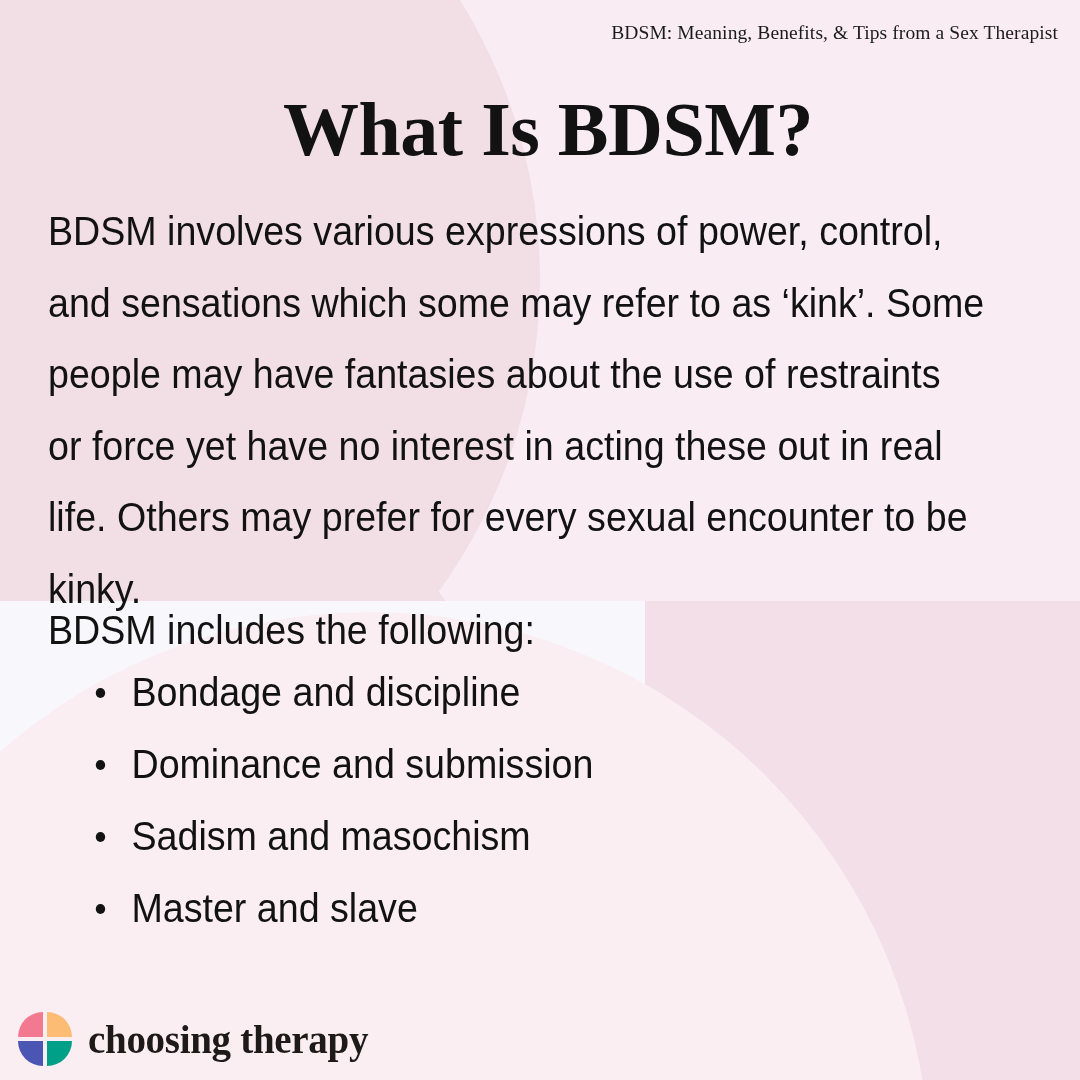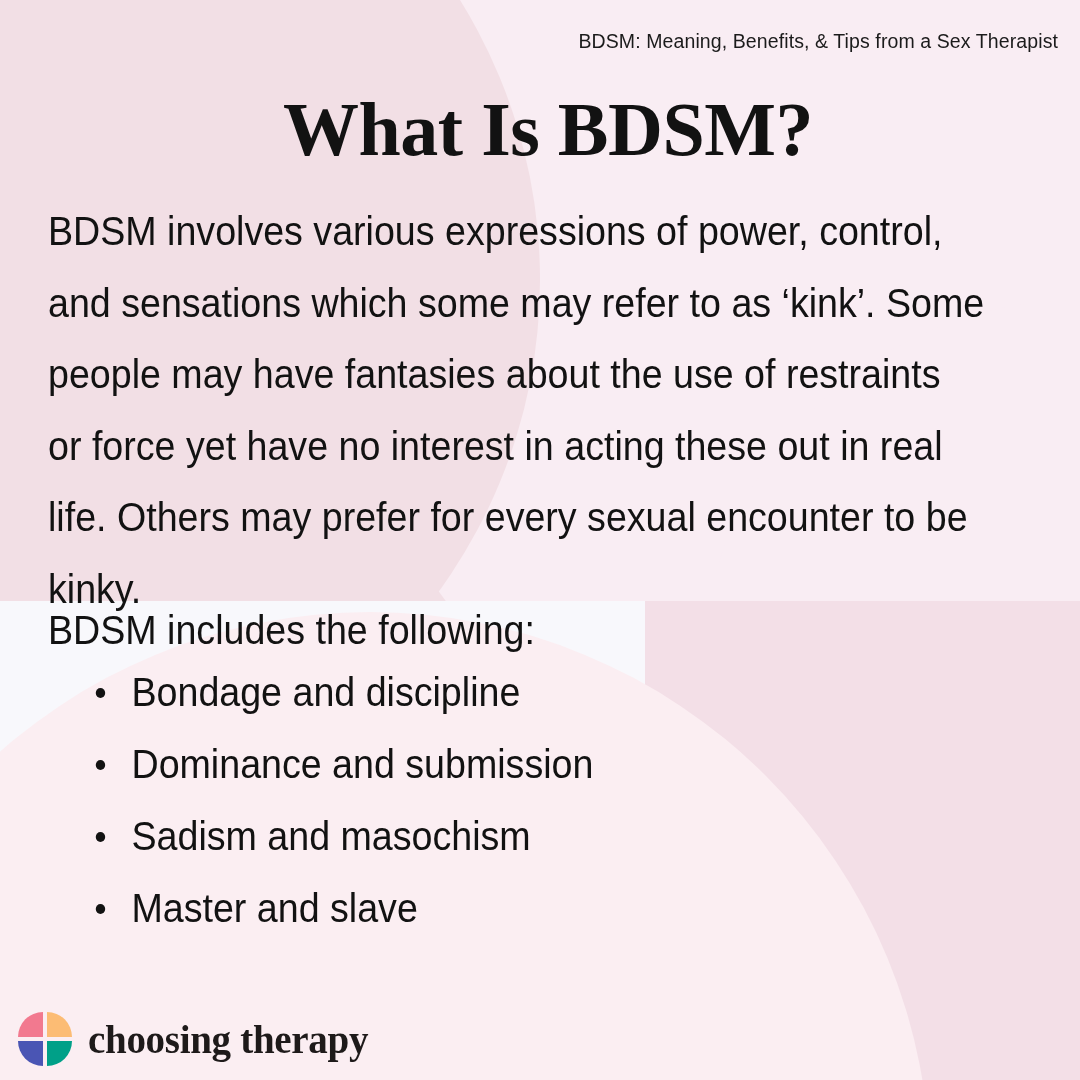--- a/index.html
+++ b/index.html
@@ -76,23 +76,23 @@
   
   .content {
     position: relative;
     z-index: 2;
     width: 1080px;
     height: 1080px;
   }
 
   .eyebrow {
     position: absolute;
-    top: 30px;
+    top: 22px;
     right: 22px;
-    font-family: Liberation Sans, sans-serif;
+    font-family: Liberation Serif, serif;
     font-size: 19.5px;
     letter-spacing: 0.1px;
     color: #1b1b1b;
     white-space: nowrap;
   }
 
   .headline {
     position: absolute;
     top: 78px;
     left: 0;

